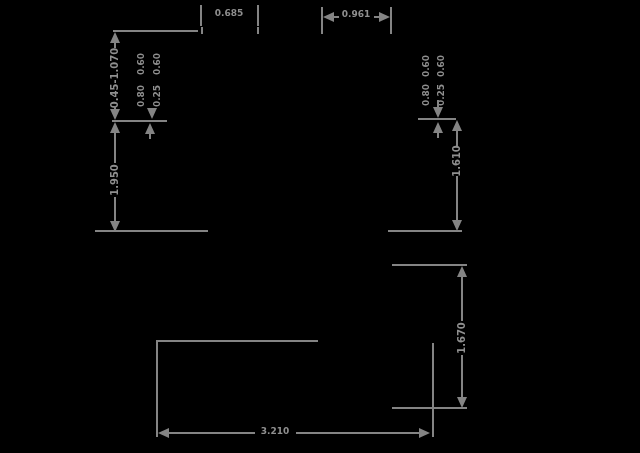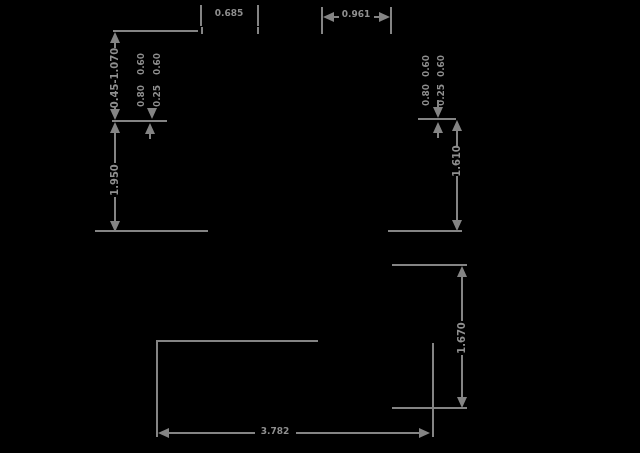--- a/index.html
+++ b/index.html
@@ -89,17 +89,17 @@
   <div class="ar a-down" style="left:452px;top:220px"></div>
 
   <div class="ar a-up" style="left:457px;top:266px"></div>
   <div class="ln" style="left:461px;top:277px;width:2px;height:44px"></div>
   <div class="vt" style="left:462px;top:338px">1.670</div>
   <div class="ln" style="left:461px;top:355px;width:2px;height:42px"></div>
   <div class="ar a-down" style="left:457px;top:397px"></div>
 
   <div class="ar a-left" style="left:158px;top:428px"></div>
   <div class="ln" style="left:168px;top:432px;width:87px;height:2px"></div>
-  <div class="ht sm" style="left:275px;top:431px">3.782</div>
+  <div class="ht sm" style="left:275px;top:431px">3.210</div>
   <div class="ln" style="left:296px;top:432px;width:132px;height:2px"></div>
   <div class="ar a-right" style="left:419px;top:428px"></div>
 
 </div>
 
 </body></html>

